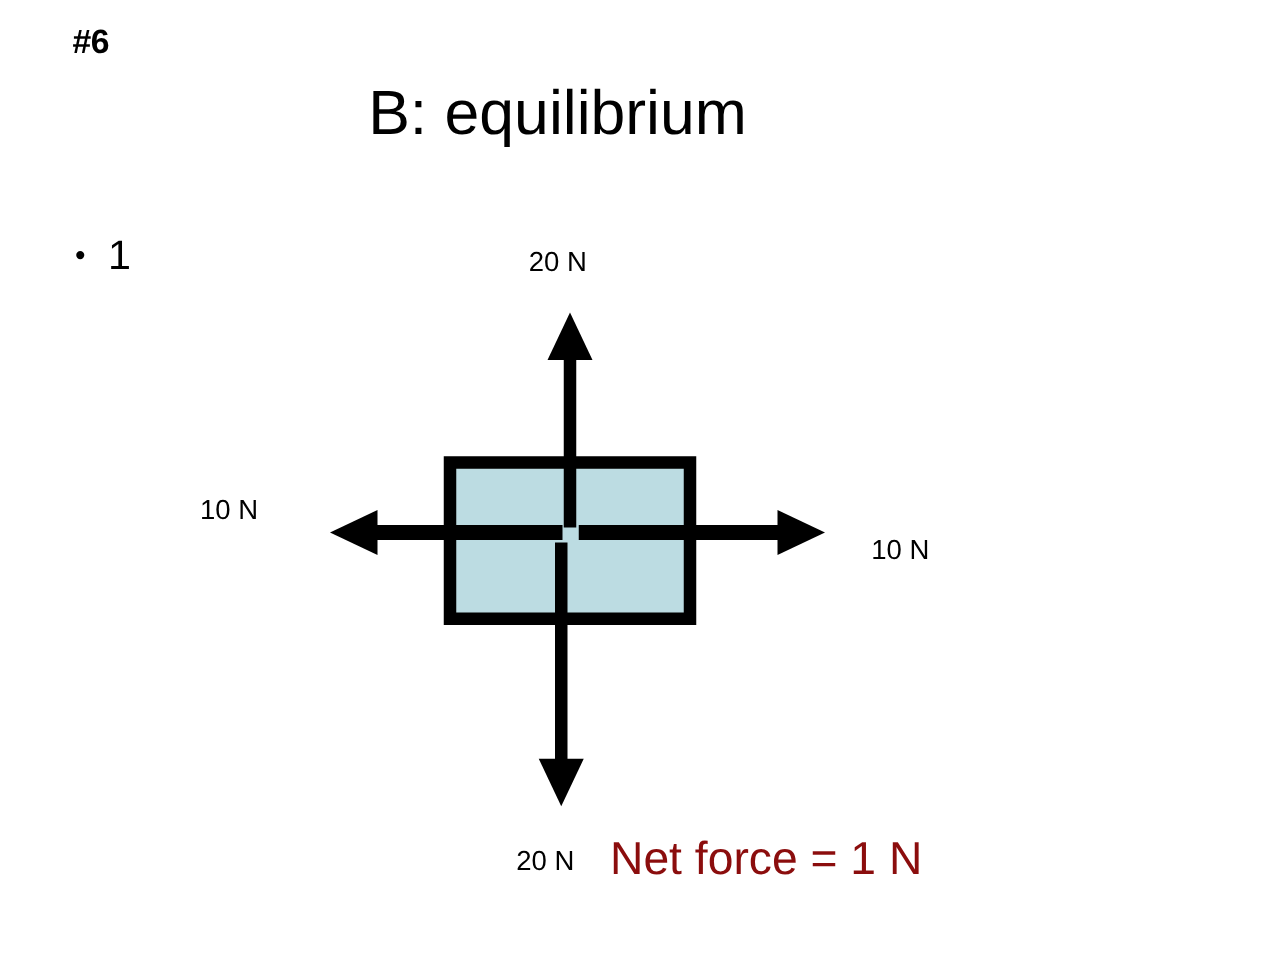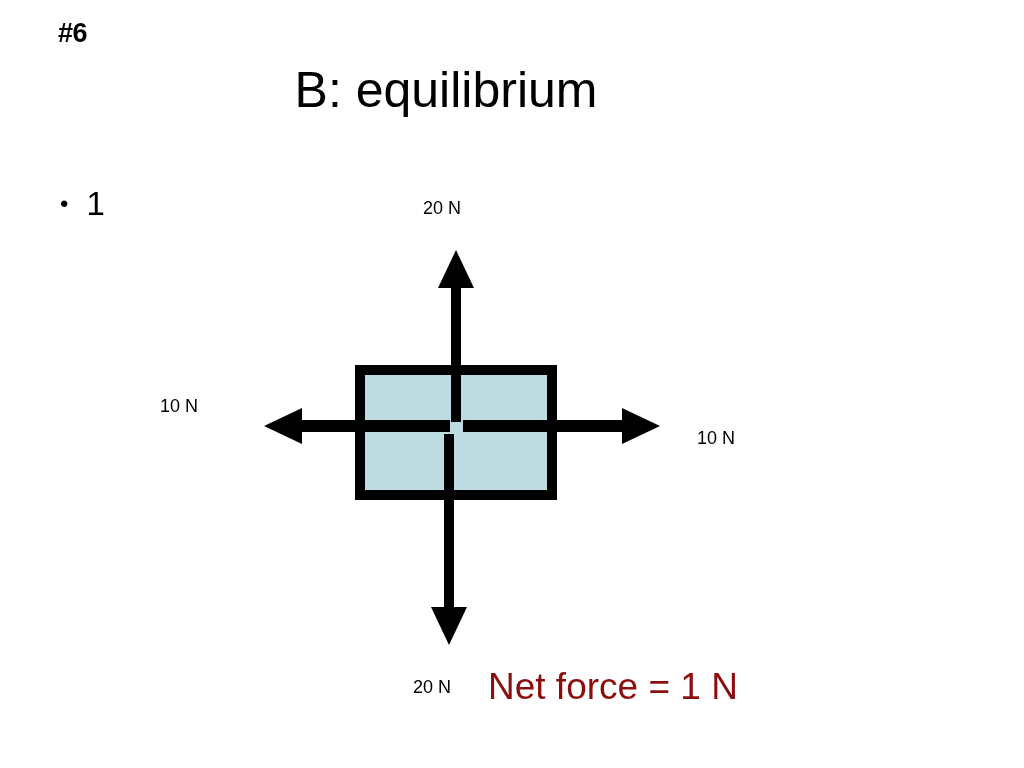--- a/index.html
+++ b/index.html
@@ -74,21 +74,21 @@
     height: 768px;
   }
   #diagram svg {
     display: block;
     width: 1024px;
     height: 768px;
   }
 
   .force-label {
     position: absolute;
-    font-size: 18px;
+    font-size: 22px;
     line-height: 1;
     color: #000000;
     white-space: nowrap;
   }
   .label-top    { left: 423px; top: 199px; }
   .label-left   { left: 160px; top: 397px; }
   .label-right  { left: 697px; top: 429px; }
   .label-bottom { left: 413px; top: 678px; }
 
   .net-force {

